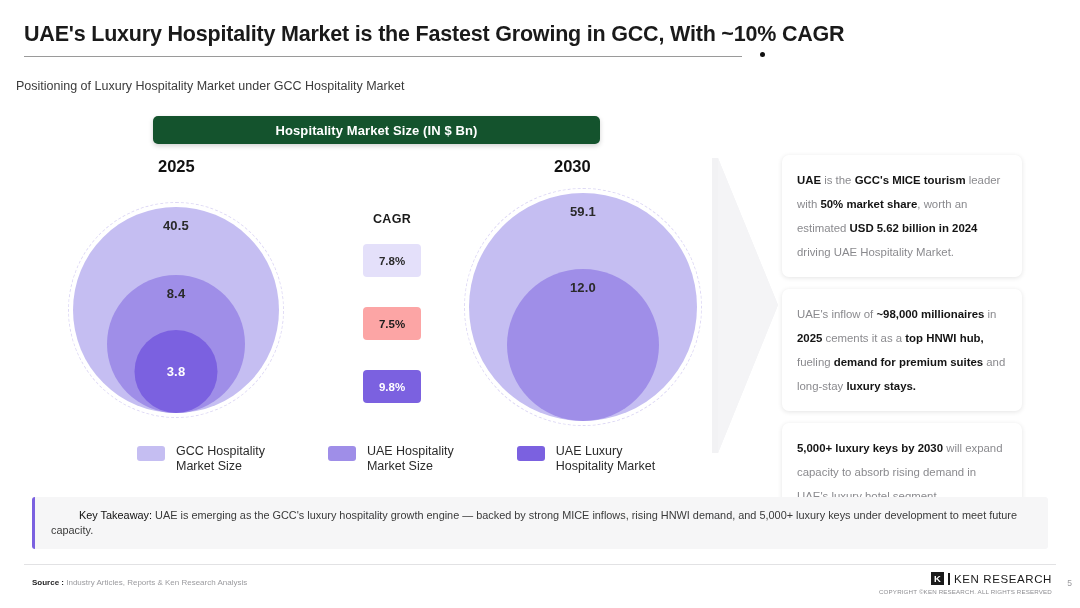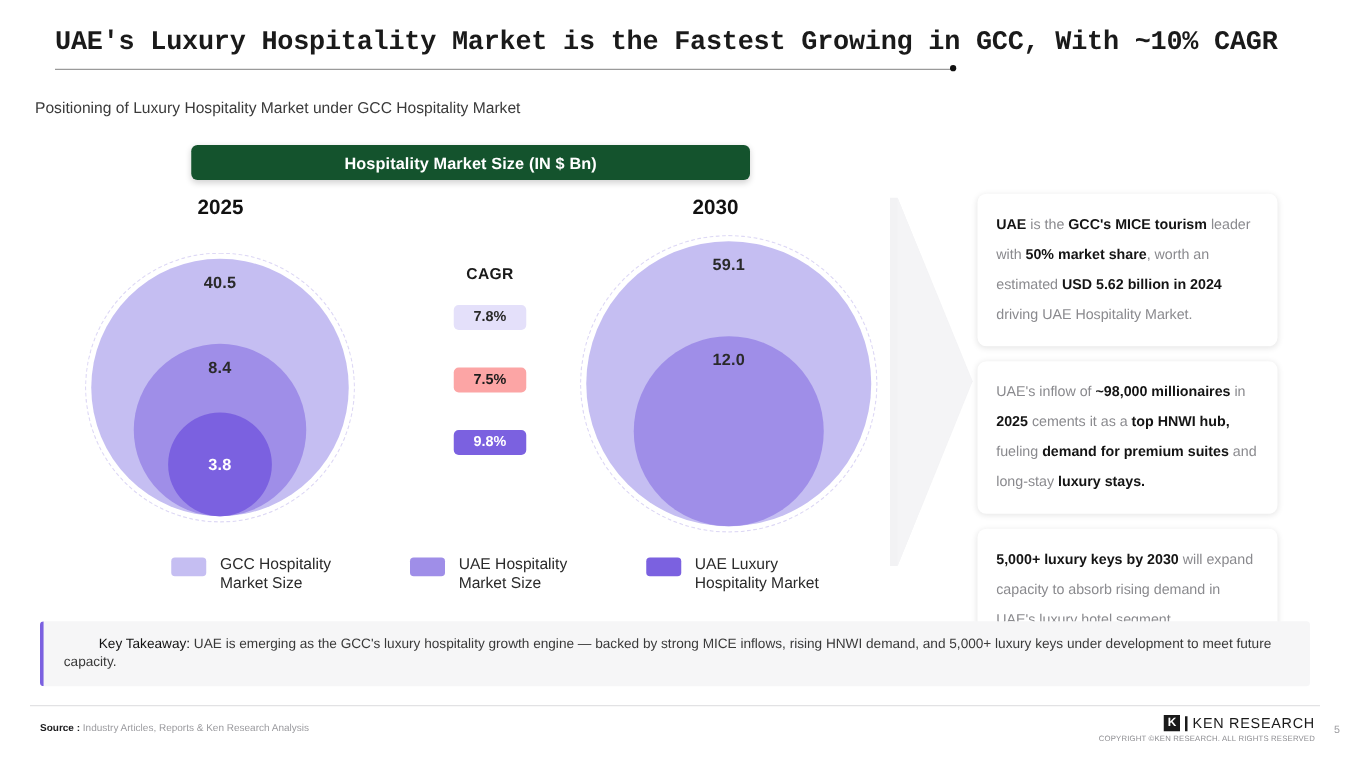--- a/index.html
+++ b/index.html
@@ -6,35 +6,35 @@
   html, body {
     width: 1080px; height: 608px;
     background: #ffffff;
     font-family: "Liberation Sans", sans-serif;
     color: #1d1d1f;
     overflow: hidden;
   }
   .slide { position: relative; width: 1080px; height: 608px; background: #ffffff; }
 
   
-  .title-wrap { position: absolute; left: 44px; top: 22px; width: 740px; font-family: Liberation Mono, monospace; }
+  .title-wrap { position: absolute; left: 24px; top: 22px; width: 740px; }
   .title {
     font-size: 21.5px; font-weight: 700; letter-spacing: -0.2px;
     color: #1a1a1a; white-space: nowrap;
   }
   .title-rule {
     margin-top: 9px; height: 1px; width: 718px;
     background: #9a9a9a;
   }
   .title-dot {
     position: absolute; left: 760px; top: 52px;
     width: 5px; height: 5px; border-radius: 50%; background: #111111;
   }
   .subtitle {
-    position: absolute; left: 28px; top: 79px;
+    position: absolute; left: 16px; top: 79px;
     font-size: 12.5px; color: #3b3b3b; font-weight: 400;
   }
 
   
   .chart-panel { position: absolute; left: 32px; top: 112px; width: 700px; height: 372px; }
 
   .band {
     position: absolute; left: 121px; top: 4px;
     width: 447px; height: 28px;
     background: #14532d; border-radius: 5px;
@@ -64,21 +64,21 @@
   .circ span {
     font-size: 13px; font-weight: 600; color: #2a2a2a;
     margin-top: 11px; letter-spacing: .2px;
   }
   .circ.c3 span { color: #ffffff; margin-top: 0; align-self: center; }
 
   
   .cagr-col { position: absolute; left: 310px; top: 100px; width: 100px; text-align: center; }
   .cagr-title { font-size: 12.5px; font-weight: 700; color: #1a1a1a; letter-spacing: .3px; }
   .pill {
-    width: 58px; height: 20px; margin: 0 auto;
+    width: 58px; height: 33px; margin: 0 auto;
     border-radius: 4px; display: flex; align-items: center; justify-content: center;
     font-size: 11.5px; font-weight: 700;
   }
   .pill.p1 { margin-top: 18px; }
   .pill.p2 { margin-top: 30px; }
   .pill.p3 { margin-top: 30px; }
 
   
   .legend { position: absolute; left: 105px; top: 332px; display: flex; gap: 63px; }
   .leg { display: flex; align-items: flex-start; gap: 11px; }

